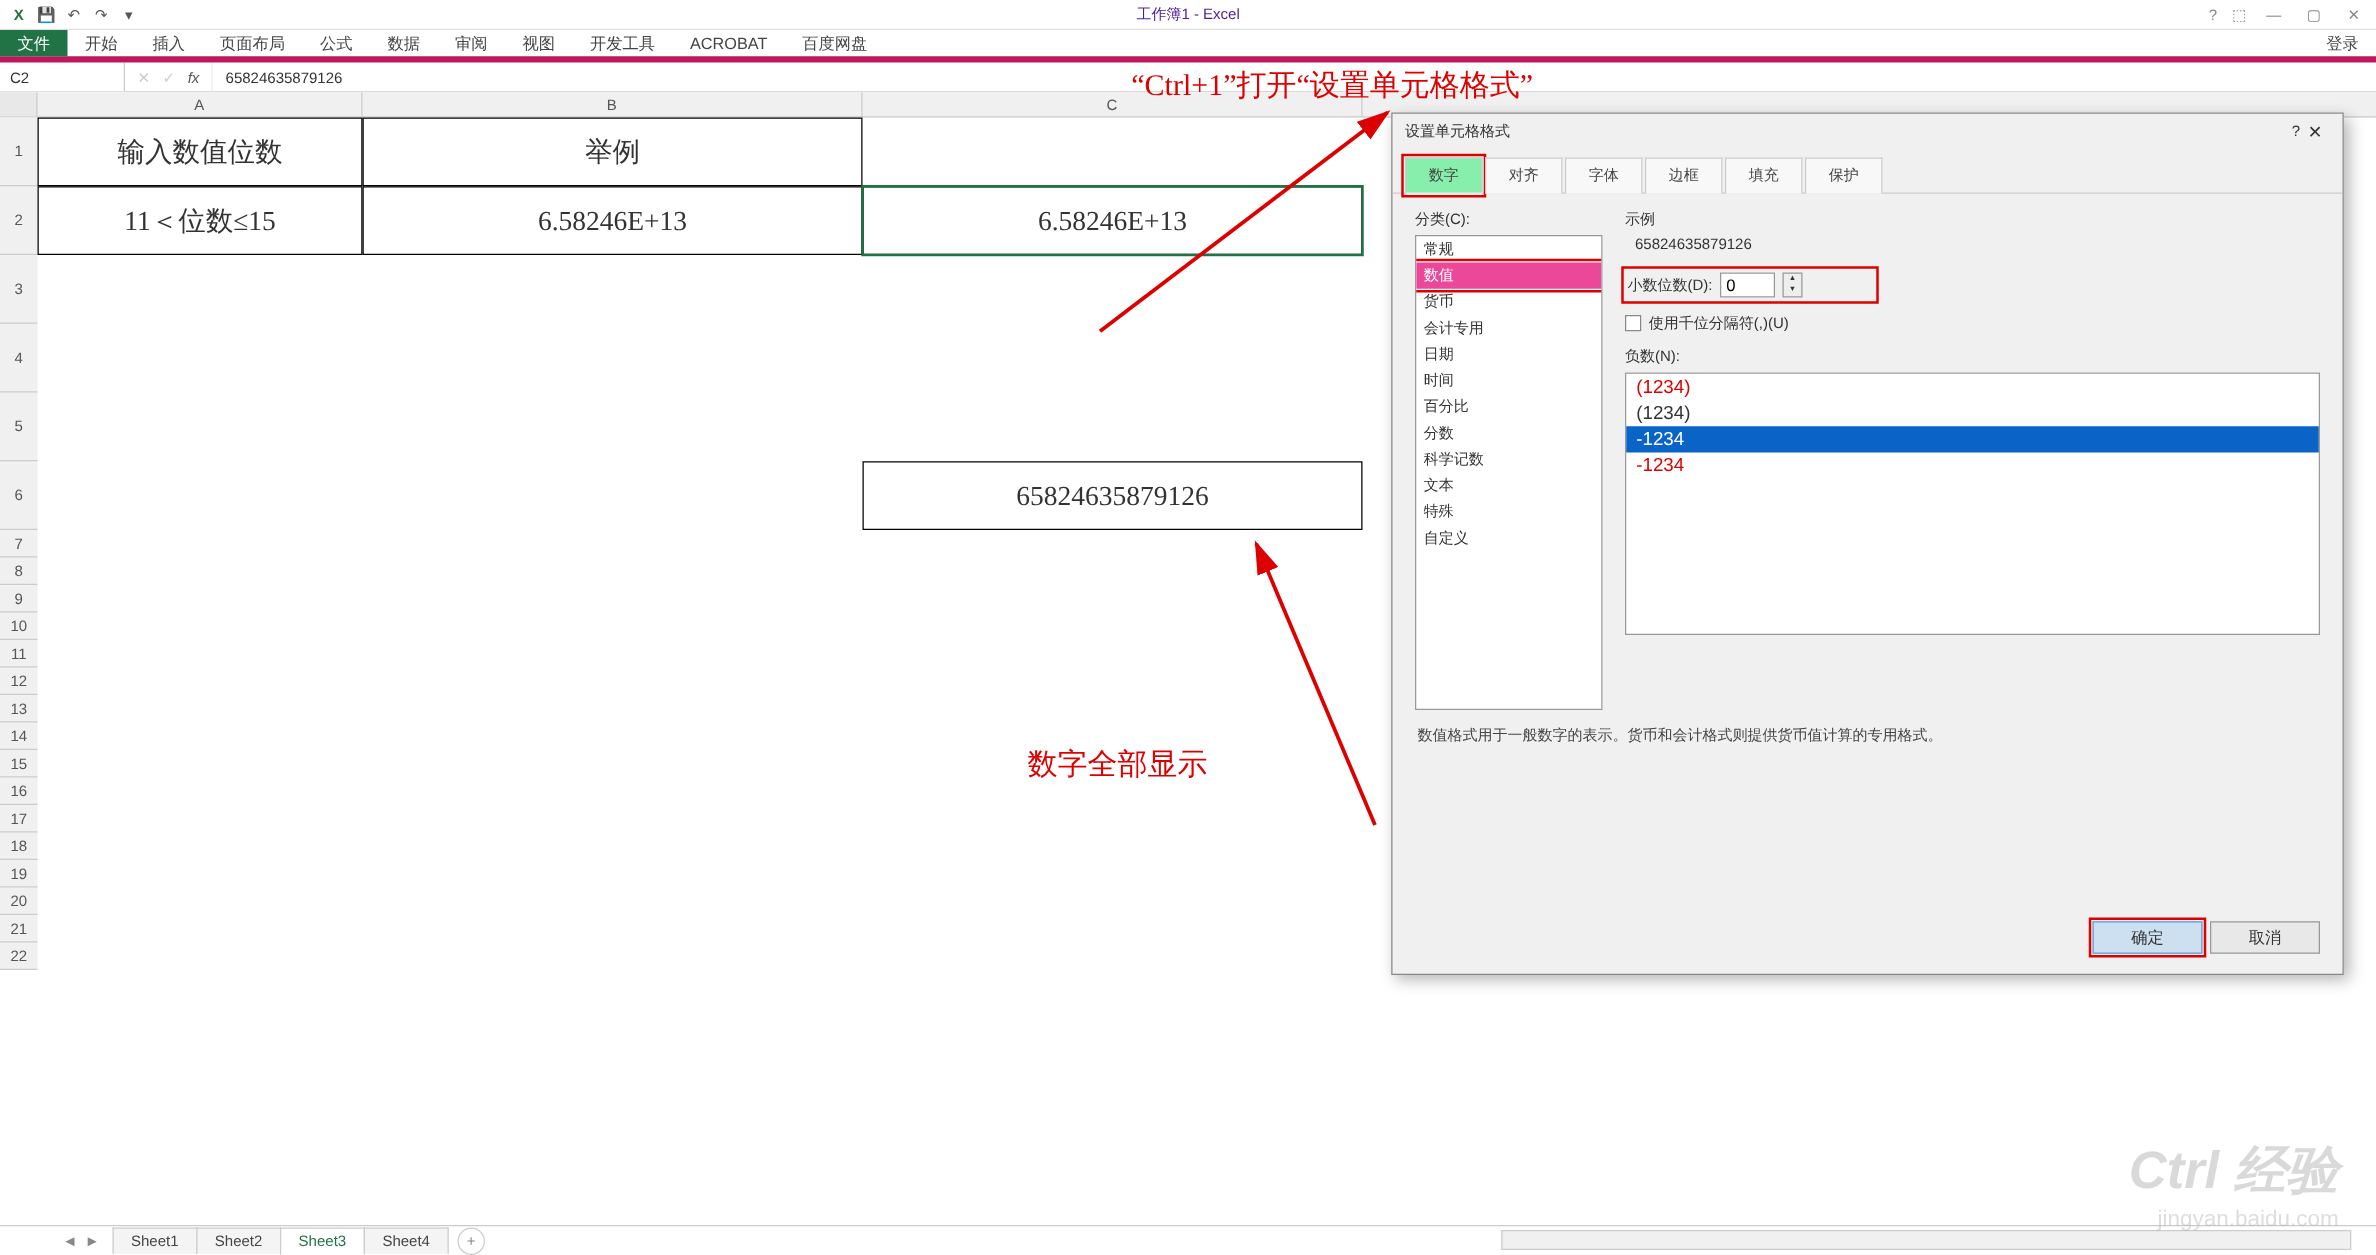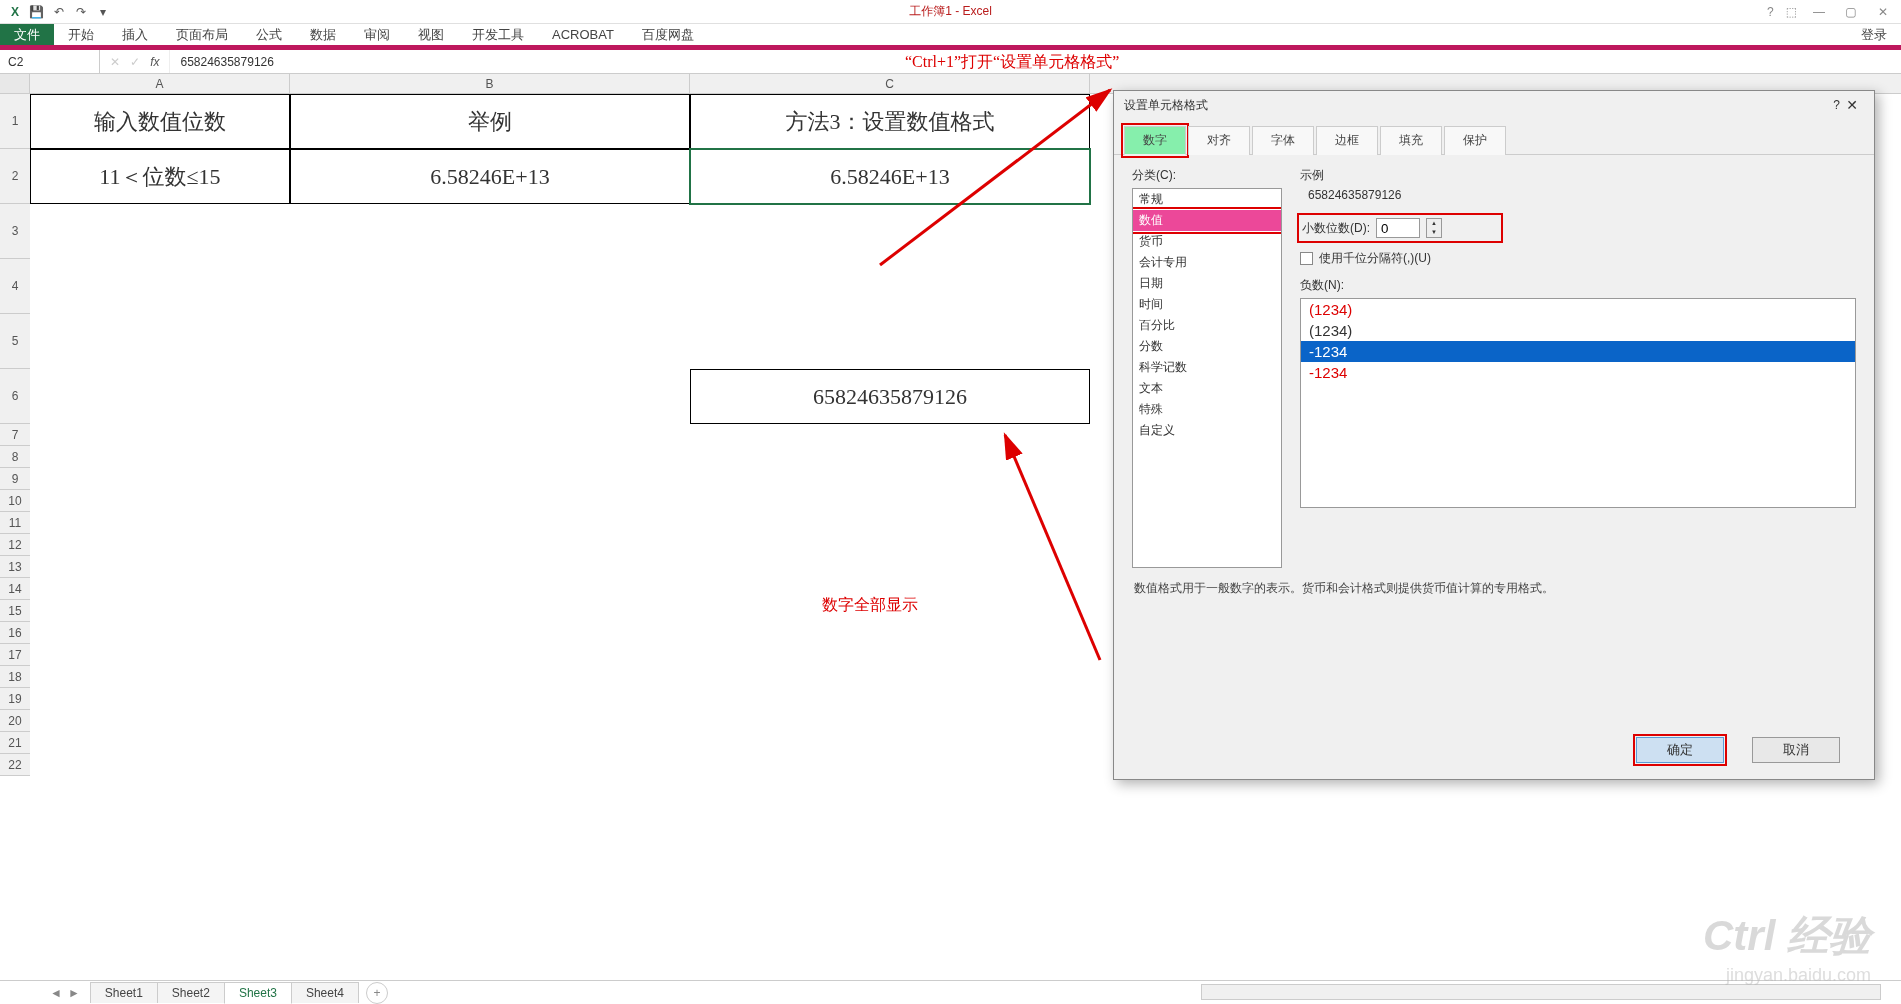--- a/index.html
+++ b/index.html
@@ -2,21 +2,21 @@
 <html><head>
 <meta charset="utf-8">
 <style>
 * { margin:0; padding:0; box-sizing:border-box; font-family:"Microsoft YaHei","SimSun",Arial,sans-serif; }
 body { background:#fff; width:1901px; height:1004px; overflow:hidden; position:relative; font-size:12px; color:#333; }
 
 
 .titlebar { height:24px; background:#fff; border-bottom:1px solid #e0e0e0; display:flex; align-items:center; position:relative; }
 .qat { display:flex; align-items:center; gap:4px; padding:0 6px; height:100%; }
 .qat-icon { width:18px; height:18px; display:flex; align-items:center; justify-content:center; color:#555; }
-.title-center { position:absolute; left:50%; transform:translateX(-50%); color:#b91c1c; font-size:12px; }
+.title-center { position:absolute; left:50%; transform:translateX(-50%); color:#4c1d95; font-size:12px; }
 .title-right { margin-left:auto; display:flex; align-items:center; gap:12px; padding-right:8px; color:#888; }
 .win-btn { width:20px; height:20px; display:flex; align-items:center; justify-content:center; }
 
 
 .ribbon { height:26px; background:#fff; display:flex; align-items:stretch; border-bottom:5px solid #be185d; position:relative; }
 .file-tab { background:#217346; color:#fff; padding:0 14px; display:flex; align-items:center; font-size:13px; }
 .rtab { padding:0 14px; display:flex; align-items:center; color:#444; font-size:13px; }
 .login { margin-left:auto; padding:0 14px; display:flex; align-items:center; color:#444; font-size:13px; }
 
 
@@ -33,21 +33,21 @@
 .ch { text-align:center; color:#555; border-right:1px solid #ccc; line-height:20px; }
 .rowhdrs { position:absolute; left:0; top:20px; width:30px; background:#f0f0f0; }
 .rh { text-align:center; color:#555; border-bottom:1px solid #ccc; line-height:normal; display:flex; align-items:center; justify-content:center; }
 .grid { position:absolute; left:30px; top:20px; right:0; bottom:0; }
 .cell { position:absolute; border-right:1px solid #e0e0e0; border-bottom:1px solid #e0e0e0; display:flex; align-items:center; justify-content:center; font-family:"SimSun",serif; }
 .bold-border { border:1.5px solid #000 !important; }
 .sel { outline:2px solid #217346; outline-offset:-1px; }
 .bigtxt { font-size:22px; }
 
 
-.anno { position:absolute; color:#d00; font-size:16px; font-family:"SimSun",serif; }
+.anno { position:absolute; color:#d00; font-size:24px; font-family:"SimSun",serif; }
 svg.arrow { position:absolute; pointer-events:none; }
 
 
 .dialog { position:absolute; left:1113px; top:90px; width:762px; height:690px; background:#f0f0f0; border:1px solid #888; box-shadow:4px 4px 12px rgba(0,0,0,0.3); }
 .dlg-title { height:28px; display:flex; align-items:center; padding:0 10px; color:#333; }
 .dlg-title .spacer { flex:1; }
 .dlg-close { width:24px; text-align:center; font-size:14px; }
 .dlg-tabs { display:flex; padding:6px 10px 0 10px; gap:2px; border-bottom:1px solid #ccc; }
 .dtab { padding:5px 18px; background:#f8f8f8; border:1px solid #ccc; border-bottom:none; font-size:12px; color:#444; position:relative; top:1px; }
 .dtab.active { background:#86efac; border-bottom:1px solid #f0f0f0; }
@@ -66,21 +66,21 @@
 .spin { width:16px; height:20px; border:1px solid #999; display:flex; flex-direction:column; background:#eee; }
 .spin div { flex:1; font-size:6px; text-align:center; line-height:9px; }
 .chk-row { display:flex; align-items:center; gap:6px; margin-bottom:10px; }
 .chk { width:13px; height:13px; border:1px solid #888; background:#fff; }
 .neg-lbl { margin-bottom:4px; }
 .neg-list { border:1px solid #999; background:#fff; height:210px; }
 .neg-item { padding:2px 8px; font-size:15px; }
 .neg-item.red { color:#d00; }
 .neg-item.selrow { background:#0a64c8; color:#fff; }
 .desc { padding:0 20px; color:#444; font-size:12px; }
-.dlg-btns { position:absolute; right:34px; bottom:16px; display:flex; gap:28px;text-align:center; }
+.dlg-btns { position:absolute; right:18px; bottom:16px; display:flex; gap:6px;text-align:center; }
 .dbtn { width:88px; height:26px; border:1px solid #999; background:#e8e8e8; display:flex; align-items:center; justify-content:center; font-size:13px; }
 .dbtn.ok { background:#cde0f2; border:1px solid #5b9bd5; }
 
 
 .sheettabs { position:absolute; bottom:0; left:0; right:0; height:24px; background:#fff; border-top:1px solid #ccc; display:flex; align-items:center; padding-left:40px; gap:0; }
 .stab { padding:3px 14px; border:1px solid #ccc; border-bottom:none; background:#f4f4f4; font-size:12px; color:#444; margin-right:-1px; }
 .stab.active { background:#fff; border-bottom:1px solid #fff; color:#217346; font-weight:500; }
 .stab-nav { display:flex; gap:6px; padding:0 10px; color:#888; }
 .addsheet { width:22px; height:22px; border:1px solid #ccc; border-radius:11px; display:flex; align-items:center; justify-content:center; margin-left:8px; color:#888; }
 .hscroll-placeholder { position:absolute; right:20px; bottom:4px; width:680px; height:16px; background:#f0f0f0; border:1px solid #ccc; }
@@ -162,21 +162,20 @@
     <div class="rh" style="height:22px">17</div>
     <div class="rh" style="height:22px">18</div>
     <div class="rh" style="height:22px">19</div>
     <div class="rh" style="height:22px">20</div>
     <div class="rh" style="height:22px">21</div>
     <div class="rh" style="height:22px">22</div>
   </div>
   <div class="grid">
     <div class="cell bold-border bigtxt" style="left:260px;top:0;width:400px;height:55px">举例</div>
     <div class="cell bold-border bigtxt" style="left:0;top:0;width:260px;height:55px">输入数值位数</div>
-    <div class="cell bold-border bigtxt" style="left:660px;top:0;width:400px;height:55px">方法3：设置数值格式</div>
     <div class="cell bold-border bigtxt" style="left:0;top:55px;width:260px;height:55px">11＜位数≤15</div>
     <div class="cell bold-border bigtxt" style="left:260px;top:55px;width:400px;height:55px">6.58246E+13</div>
     <div class="cell bold-border bigtxt sel" style="left:660px;top:55px;width:400px;height:55px">6.58246E+13</div>
     <div class="cell bold-border bigtxt" style="left:660px;top:275px;width:400px;height:55px">65824635879126</div>
   </div>
 </div>
 
 <div class="anno" style="left:905px;top:52px">“Ctrl+1”打开“设置单元格格式”</div>
 <div class="anno" style="left:822px;top:595px">数字全部显示</div>
 

